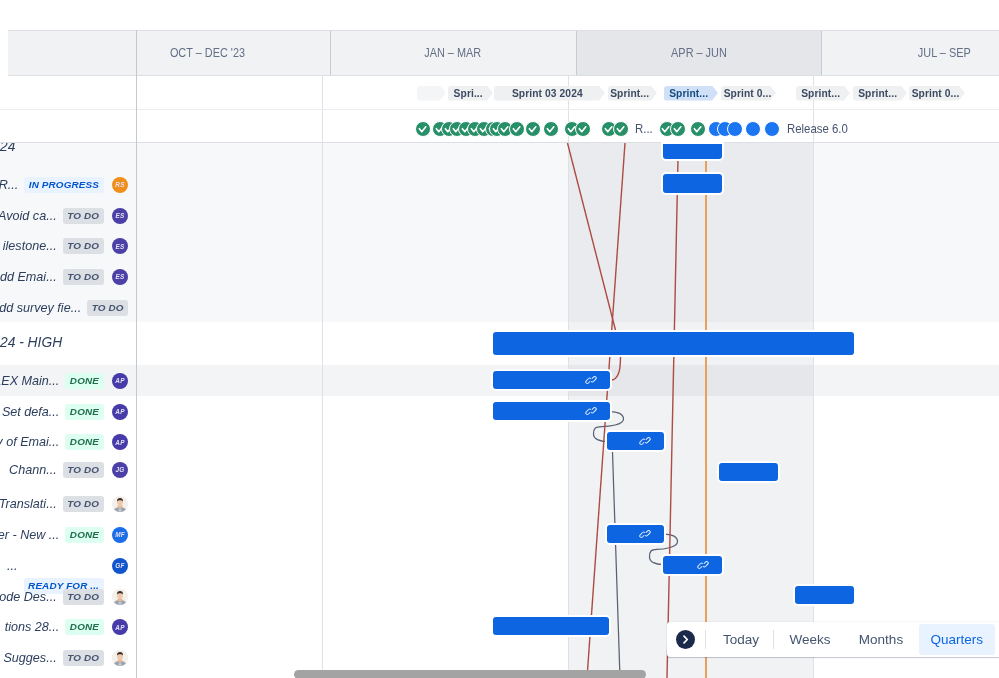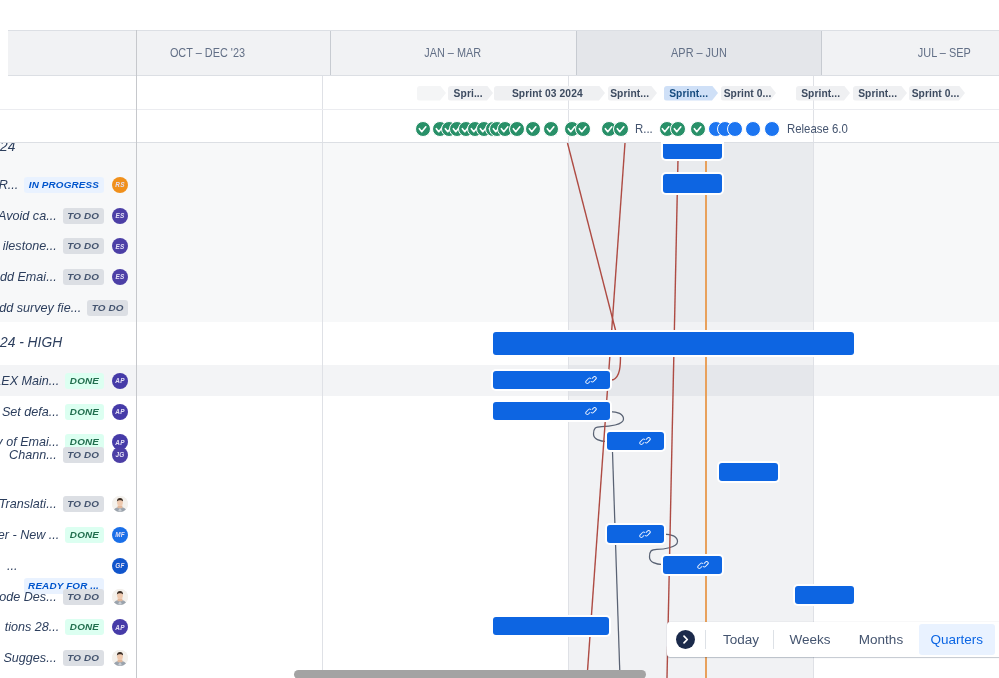--- a/index.html
+++ b/index.html
@@ -335,21 +335,21 @@
           <span>AP</span>
         </span>
       </div>
 <div class="lrow" style="top:283.8px">
         <span class="ltext">v of Emai...</span>
         <span class="badge b-done">DONE</span>
         <span class="av" style="background:#463BA8">
           <span>AP</span>
         </span>
       </div>
-<div class="lrow" style="top:296px">
+<div class="lrow" style="top:311px">
         <span class="ltext">Chann...</span>
         <span class="badge b-todo">TO DO</span>
         <span class="av" style="background:#4C3FA6">
           <span>JG</span>
         </span>
       </div>
 <div class="lrow" style="top:345.5px">
         <span class="ltext">Translati...</span>
         <span class="badge b-todo">TO DO</span>
         <span class="av photo">

